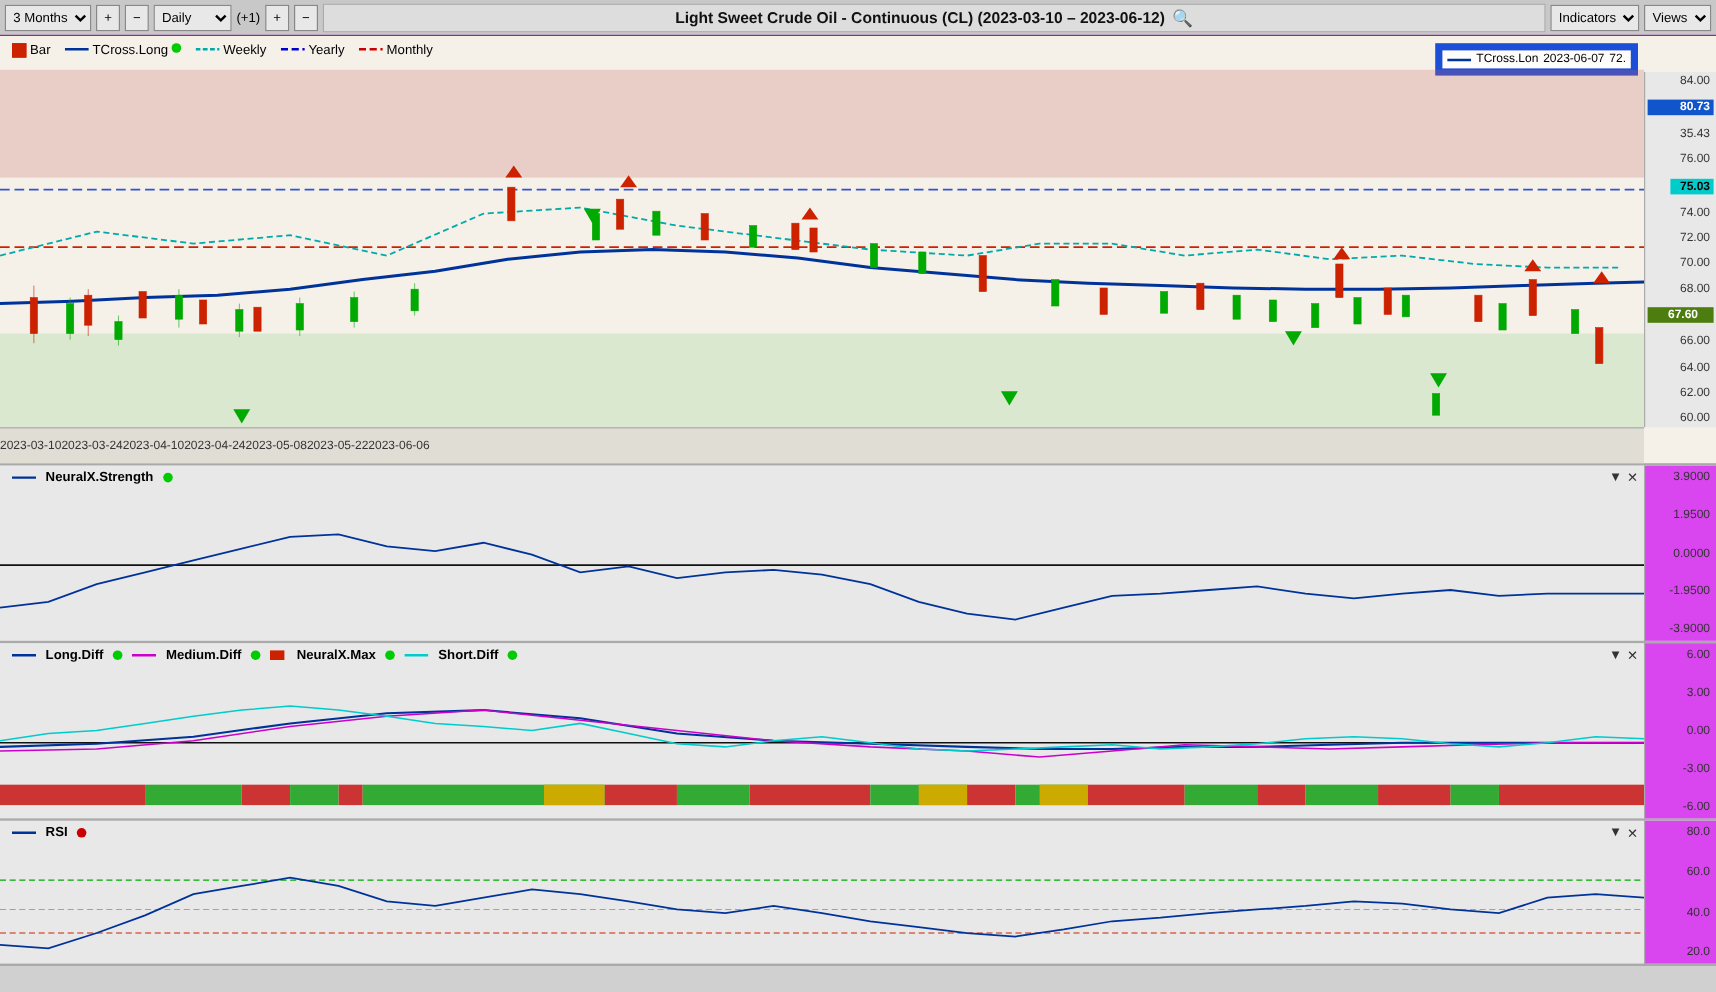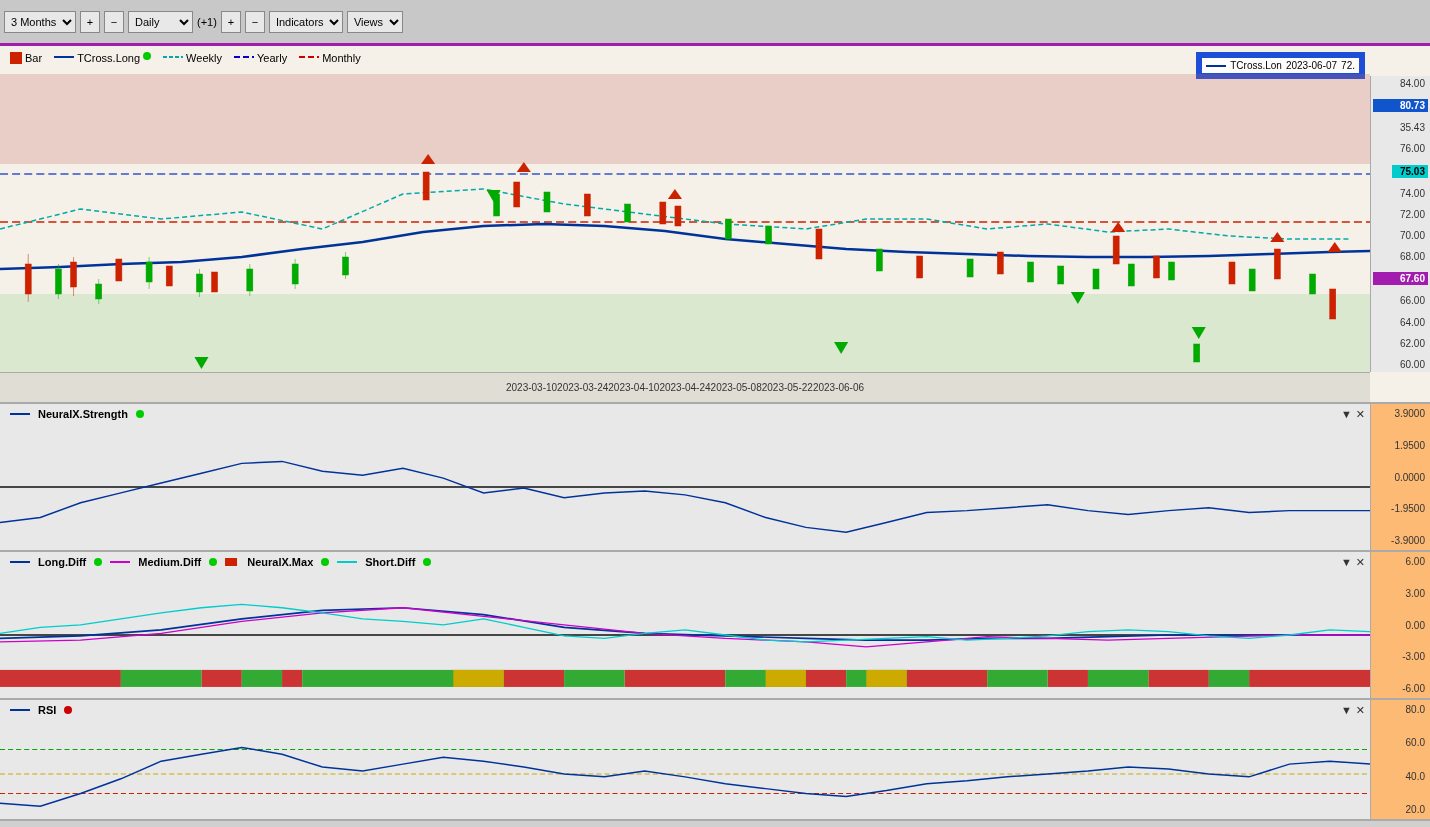--- a/index.html
+++ b/index.html
@@ -10,22 +10,22 @@
       font-family: Arial, sans-serif;
       font-size: 11px;
       overflow: hidden;
     }
 
     
     .toolbar {
       display: flex;
       align-items: center;
       background: #c8c8c8;
-      height: 46px;
-      border-bottom: 3px solid #a21caf;
+      height: 30px;
+      border-bottom: 1px solid #a21caf;
       padding: 0 4px;
       gap: 4px;
     }
     .toolbar select, .toolbar button {
       height: 22px;
       font-size: 11px;
       background: #e8e8e8;
       border: 1px solid #888;
       cursor: pointer;
     }
@@ -105,34 +105,34 @@
       font-weight: bold;
     }
     .price-label.highlight-cyan {
       background: #00cccc;
       color: #000;
       padding: 1px 3px;
       font-weight: bold;
       margin-left: 19px;
     }
     .price-label.highlight-red {
-      background: #a21caf;
+      background: #4d7c0f;
       color: white;
-      padding: 1px 3px;
+      padding: 1px 13px;
       font-weight: bold;
     }
     .date-axis {
       position: absolute;
       bottom: 0;
       left: 0;
       right: 60px;
       height: 30px;
       display: flex;
       align-items: center;
-      justify-content: center;
+      justify-content: flex-start;
       font-size: 10px;
       color: #333;
       border-top: 1px solid #aaa;
       background: #e0ddd5;
     }
     .tcross-tooltip {
       position: absolute;
       top: 6px;
       right: 65px;
       background: rgba(255,255,255,0.85);
@@ -173,21 +173,21 @@
       cursor: pointer;
       font-size: 11px;
       color: #333;
     }
     .panel-y-axis {
       position: absolute;
       top: 0;
       right: 0;
       width: 60px;
       bottom: 0;
-      background: #fdba74;
+      background: #d946ef;
       border-left: 1px solid #aaa;
       display: flex;
       flex-direction: column;
       justify-content: space-between;
       padding: 4px 2px;
     }
     .panel-y-label {
       font-size: 10px;
       text-align: right;
       padding-right: 3px;
@@ -218,20 +218,24 @@
   <button>−</button>
   <select>
     <option>Daily</option>
     <option>Weekly</option>
     <option>Monthly</option>
   </select>
   <span style="font-size:11px;">(+1)</span>
   <button>+</button>
   <button>−</button>
 
+  <div class="toolbar-title">
+    <span>Light Sweet Crude Oil - Continuous (CL) (2023-03-10 – 2023-06-12)</span>
+    <span style="margin-left:6px;font-size:14px;cursor:pointer;">🔍</span>
+  </div>
 
   <div class="toolbar-right">
     <select>
       <option>Indicators</option>
     </select>
     <select>
       <option>Views</option>
     </select>
   </div>
 </div>

